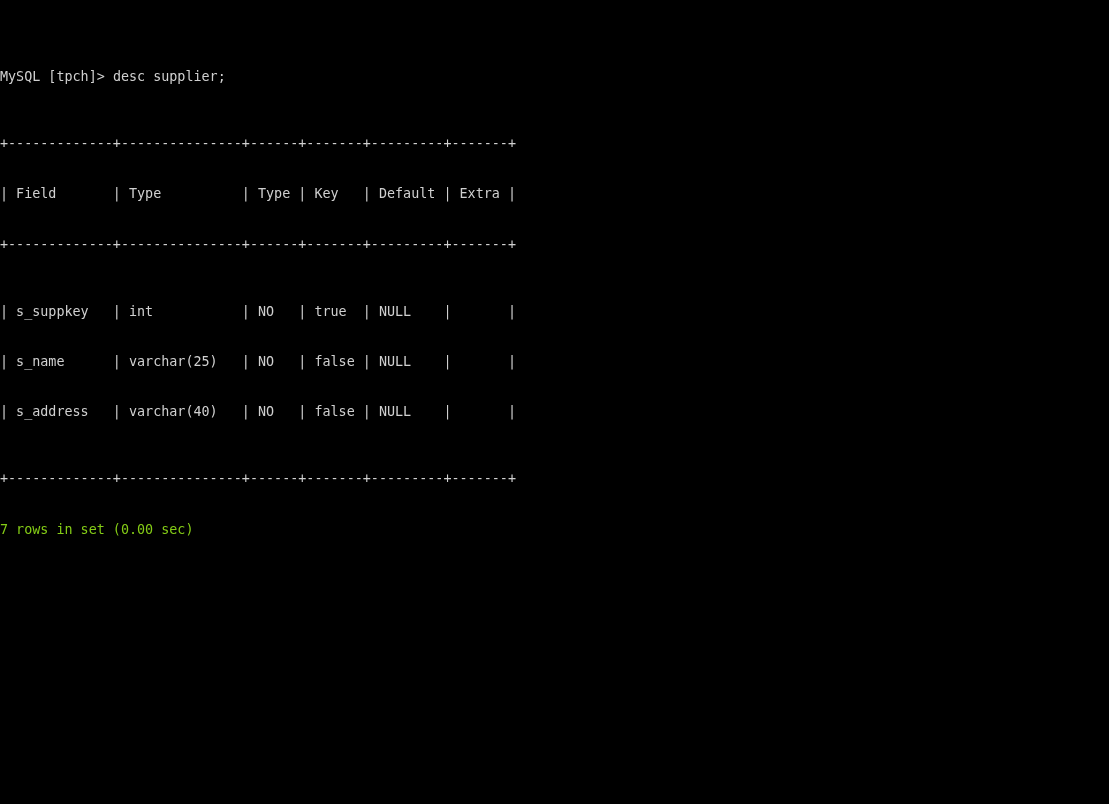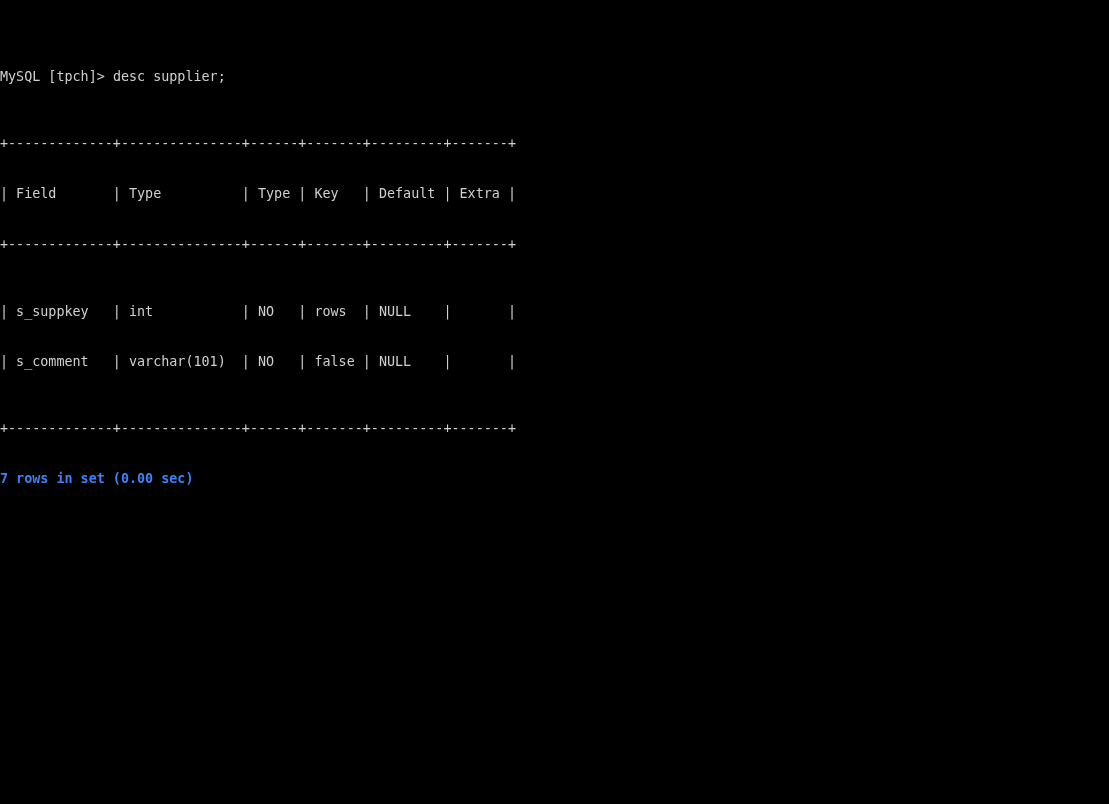--- a/index.html
+++ b/index.html
@@ -26,39 +26,40 @@
     box-sizing: border-box;
     padding: 2px 0 0 0;
     overflow: hidden;
   }
   .line {
     white-space: pre;
     height: 16.77px;
     font-variant-ligatures: none;
   }
   .bold {
-    font-weight: bold;
-    color: #3b82f6;
+    font-weight: normal;
+    color: #84cc16;
   }
   .blank { height: 16.77px; }
 </style>
 </head>
 <body>
 
 <div id="terminal">
 
   
   <div class="line"><span>MySQL [tpch]&gt; </span><span>desc supplier;</span></div>
 
   <div class="line">+-------------+---------------+------+-------+---------+-------+</div>
   <div class="line">| Field       | Type          | Type | Key   | Default | Extra |</div>
   <div class="line">+-------------+---------------+------+-------+---------+-------+</div>
 
-  <div class="line">| s_suppkey   | int           | NO   | rows  | NULL    |       |</div>
-  <div class="line">| s_comment   | varchar(101)  | NO   | false | NULL    |       |</div>
+  <div class="line">| s_suppkey   | int           | NO   | true  | NULL    |       |</div>
+  <div class="line">| s_name      | varchar(25)   | NO   | false | NULL    |       |</div>
+  <div class="line">| s_address   | varchar(40)   | NO   | false | NULL    |       |</div>
 
   <div class="line">+-------------+---------------+------+-------+---------+-------+</div>
   <div class="line bold">7 rows in set (0.00 sec)</div>
 
   <div class="line blank"></div>
 
   
   
 
   

